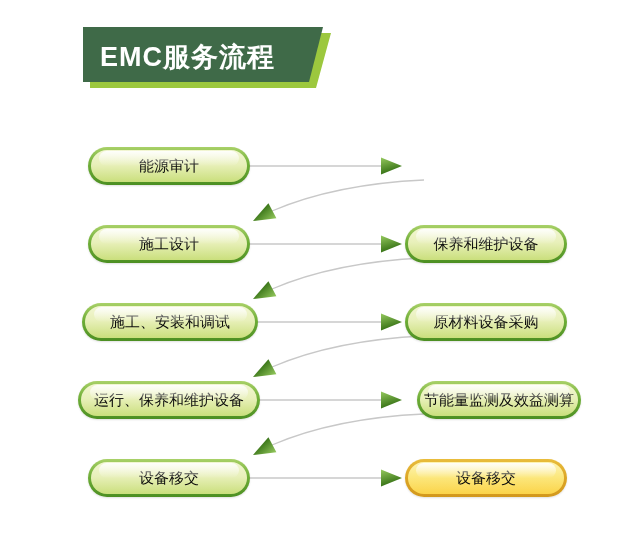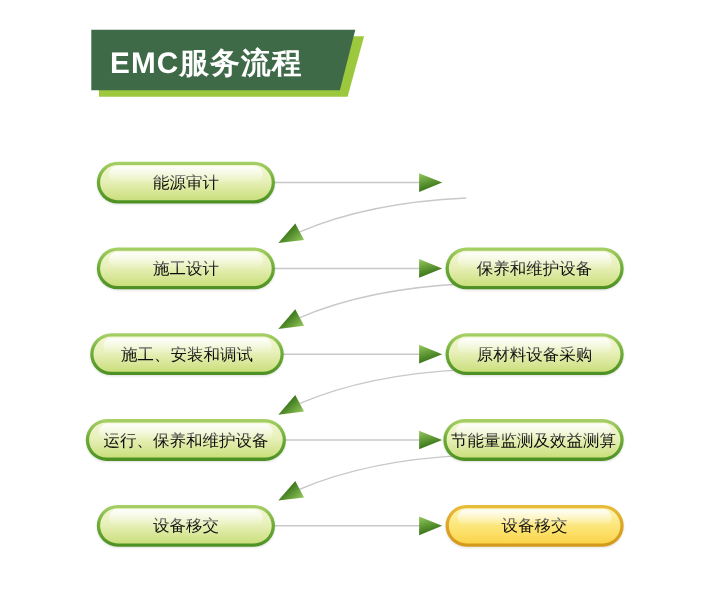--- a/index.html
+++ b/index.html
@@ -44,21 +44,21 @@
   }
   
   .l1{left:88px;top:147px;width:162px;}
   .l2{left:88px;top:225px;width:162px;}
   .l3{left:82px;top:303px;width:176px;}
   .l4{left:78px;top:381px;width:182px;}
   .l5{left:88px;top:459px;width:162px;}
   .r1{left:405px;top:147px;width:162px;}
   .r2{left:405px;top:225px;width:162px;}
   .r3{left:405px;top:303px;width:162px;}
-  .r4{left:403px;top:381px;width:164px;}
+  .r4{left:417px;top:381px;width:164px;}
   .r5{left:405px;top:459px;width:162px;}
 </style>
 </head>
 <body>
 
 <div id="canvas">
 
   <svg id="connector-layer" width="640" height="548" viewBox="0 0 640 548">
     <defs>
       <linearGradient id="agrad" x1="0" y1="0" x2="0.35" y2="1">

